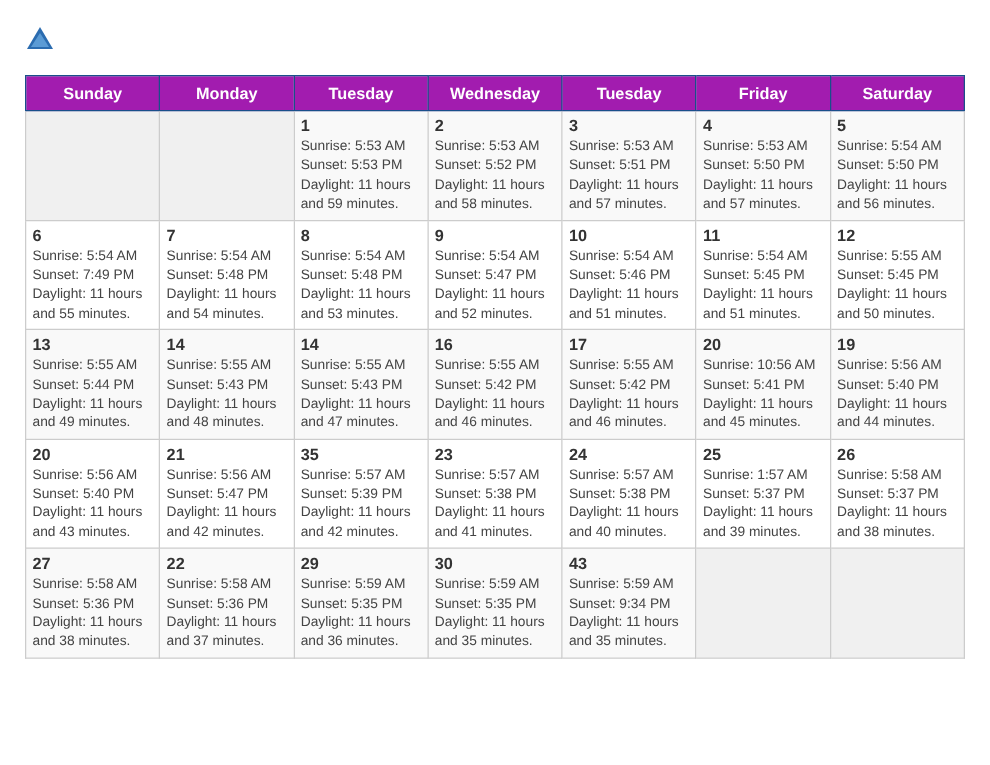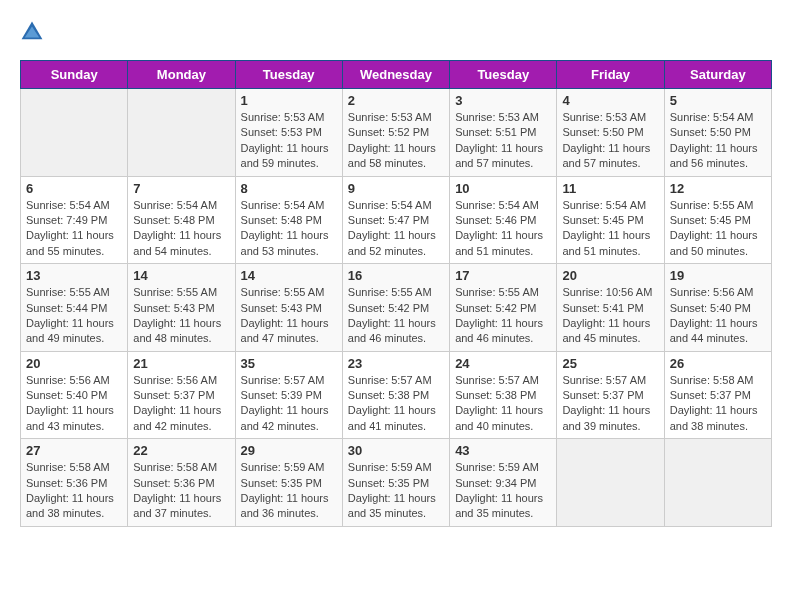--- a/index.html
+++ b/index.html
@@ -251,21 +251,21 @@
       <tr>
         <td>
           <span class="day-number">20</span>
           <div class="day-info">Sunrise: 5:56 AM
 Sunset: 5:40 PM
 Daylight: 11 hours and 43 minutes.</div>
         </td>
         <td>
           <span class="day-number">21</span>
           <div class="day-info">Sunrise: 5:56 AM
-Sunset: 5:37 PM
+Sunset: 5:47 PM
 Daylight: 11 hours and 42 minutes.</div>
         </td>
         <td>
           <span class="day-number">35</span>
           <div class="day-info">Sunrise: 5:57 AM
 Sunset: 5:39 PM
 Daylight: 11 hours and 42 minutes.</div>
         </td>
         <td>
           <span class="day-number">23</span>
@@ -274,21 +274,21 @@
 Daylight: 11 hours and 41 minutes.</div>
         </td>
         <td>
           <span class="day-number">24</span>
           <div class="day-info">Sunrise: 5:57 AM
 Sunset: 5:38 PM
 Daylight: 11 hours and 40 minutes.</div>
         </td>
         <td>
           <span class="day-number">25</span>
-          <div class="day-info">Sunrise: 5:57 AM
+          <div class="day-info">Sunrise: 1:57 AM
 Sunset: 5:37 PM
 Daylight: 11 hours and 39 minutes.</div>
         </td>
         <td>
           <span class="day-number">26</span>
           <div class="day-info">Sunrise: 5:58 AM
 Sunset: 5:37 PM
 Daylight: 11 hours and 38 minutes.</div>
         </td>
       </tr>

